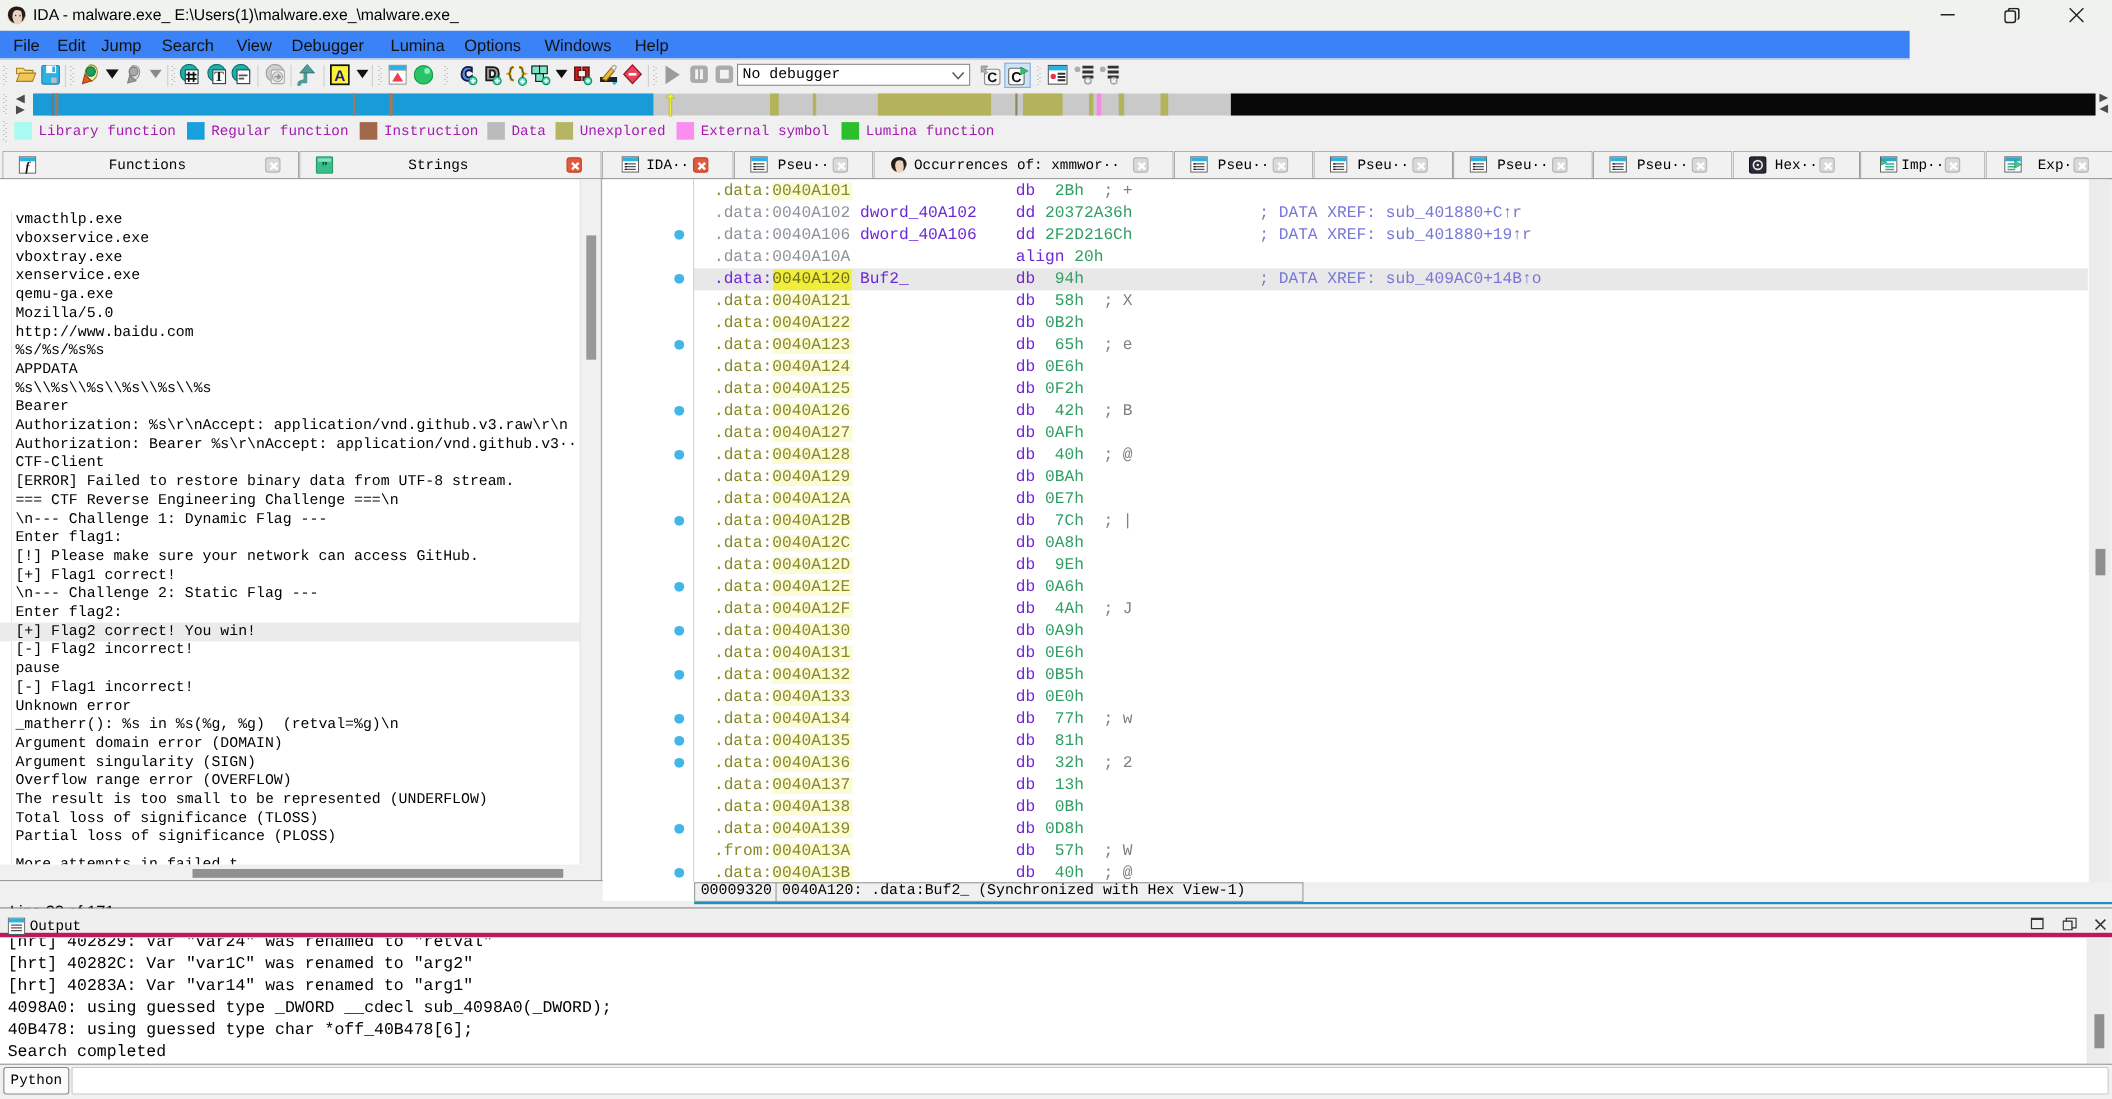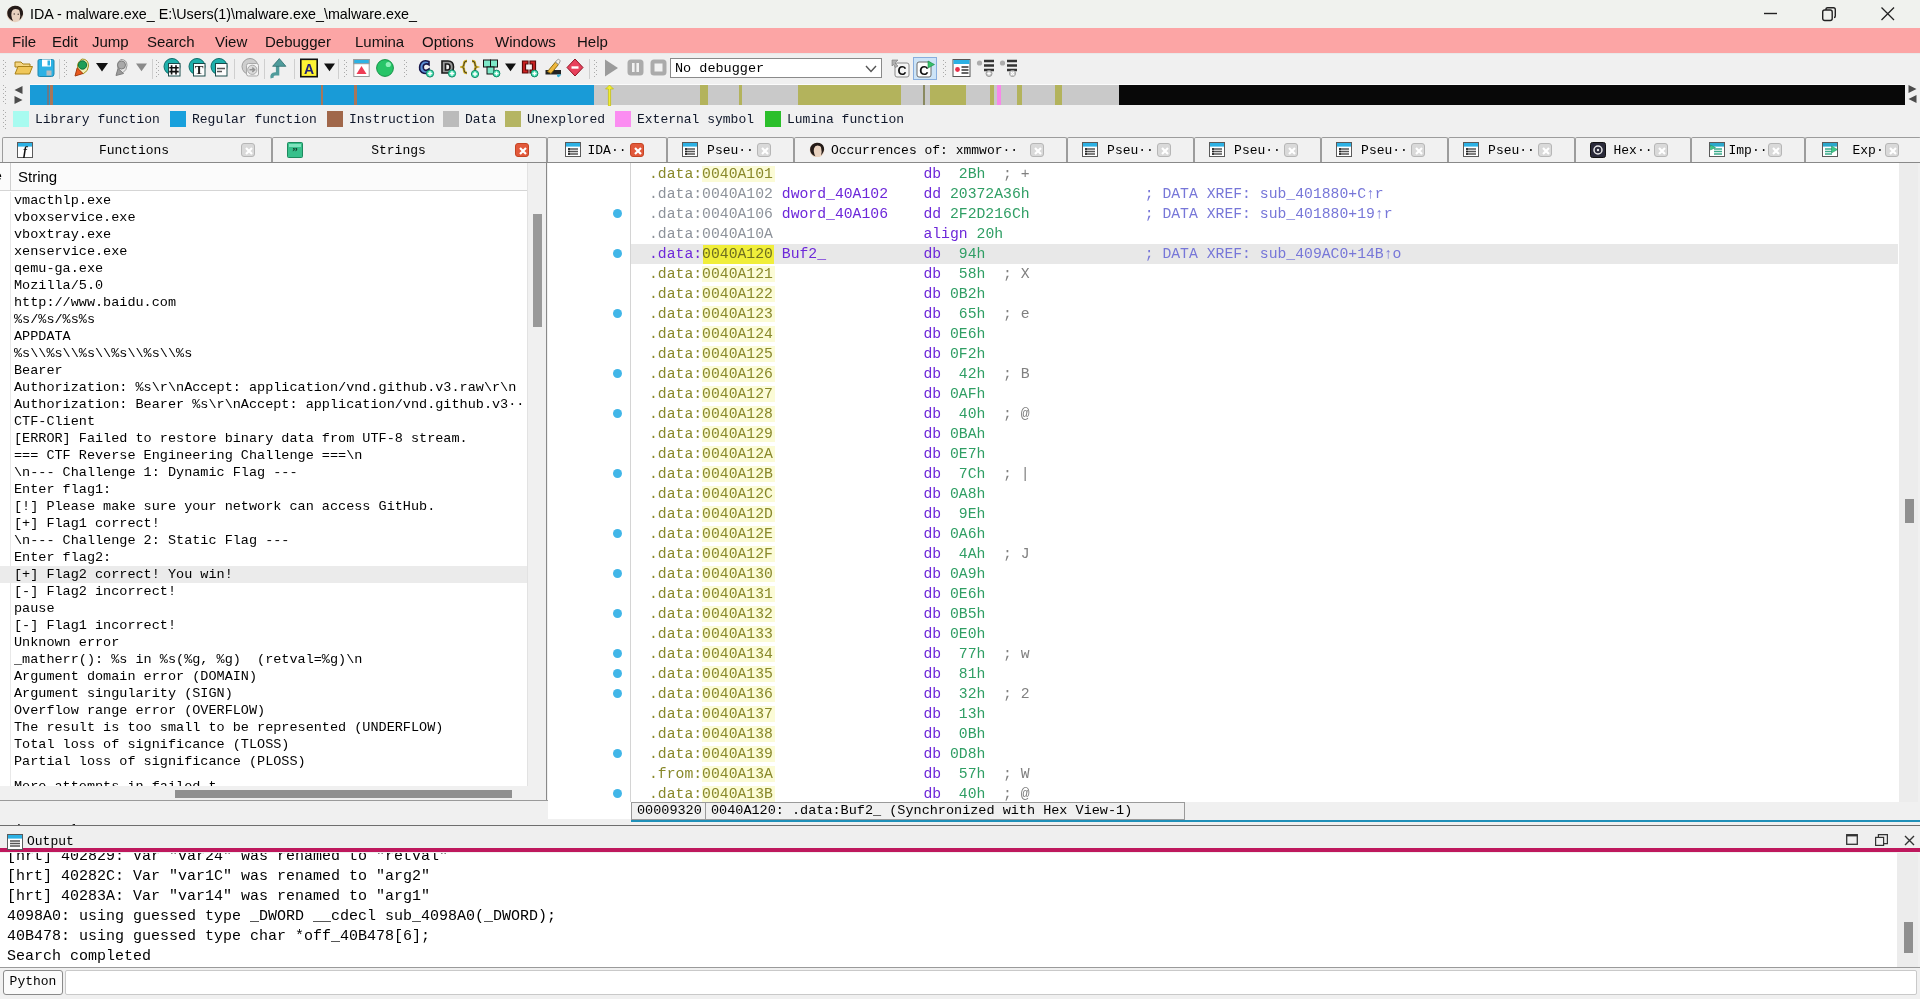--- a/index.html
+++ b/index.html
@@ -8,38 +8,38 @@
   .abs { position:absolute; }
   .mono { font-family:Liberation Mono, monospace; }
   pre { font-family:"Liberation Mono",monospace; }
   svg { display:block; }
 
   
   #titlebar { position:absolute; left:0; top:0; width:1920px; height:28px; background:#f0f2ee; }
   #titletext { position:absolute; left:30px; top:6px; font-size:14.3px; color:#000; }
 
   
-  #menubar { position:absolute; left:0; top:28px; width:1920px; height:26px; background:#fca5a5; border-bottom:1px solid #e9e9e9; }
+  #menubar { position:absolute; left:0; top:28px; width:1736px; height:26px; background:#3b82f6; border-bottom:1px solid #e9e9e9; }
   #menubar span { position:absolute; top:5px; font-size:15px; color:#111; }
 
   
   #toolbar { }
   .grip { position:absolute; top:60px; width:3px; height:18px;
           background-image:repeating-linear-gradient(to bottom,#aaa 0 1px,transparent 1px 4px),repeating-linear-gradient(to bottom,transparent 0 2px,#aaa 2px 3px,transparent 3px 4px);
           background-size:1px 100%,1px 100%; background-position:0 0,2px 0; background-repeat:no-repeat; }
   .tsep { position:absolute; top:59px; width:1px; height:20px; background:#cfcfcf; }
   .ticon { position:absolute; top:58px; }
 
   
   #navrow { position:absolute; left:0; top:83px; width:1920px; height:23px; }
   #navband { position:absolute; left:30px; top:1px; width:1875px; height:21px; background:#c9c9c9; border-top:1px solid #fbfbfb; }
   .nseg { position:absolute; top:0; height:100%; }
 
   
-  #legend { position:absolute; left:0; top:106px; width:1920px; height:28px; font-family:"Liberation Mono",monospace; font-size:13px; color:#0f172a; }
+  #legend { position:absolute; left:0; top:106px; width:1920px; height:28px; font-family:"Liberation Mono",monospace; font-size:13px; color:#a21caf; }
   .sw { position:absolute; top:5px; width:16px; height:16px; }
   .lg { position:absolute; top:6px; }
 
   
   #tabbar { position:absolute; left:0; top:134px; width:1920px; height:28px; }
   .tab { position:absolute; top:3px; height:25px; background:#f1f1f1; border:1px solid #9c9c9c; border-bottom:none; border-radius:2px 2px 0 0; }
   .tab .tlabel { position:absolute; top:5px; width:100%; text-align:center; font-family:"Liberation Mono",monospace; font-size:13px; color:#000; }
   .tab .ticn { position:absolute; top:4px; }
   .closeb { position:absolute; top:5px; width:14px; height:14px; border-radius:3px; }
   .closeb.gray { background:#d9d9d9; border:1px solid #b6b6b6; }
@@ -510,25 +510,20 @@
     <div class="tlabel" style="text-align:center;left:36px;width:60px">Exp··</div>
     <div class="closeb gray" style="right:22px">
         <svg width="10" height="10" viewBox="0 0 10 10">
           <path d="M2 2 L8 8 M8 2 L2 8" stroke="#fff" stroke-width="2.2"></path>
         </svg>
       </div>
   </div>
 </div>
 <div id="mainsep"></div>
 <div id="strpanel">
-  <div id="strheader">
-    <span class="mono" style="position:absolute;left:-6px;top:6px;font-size:13.5px">e</span>
-    <div style="position:absolute;left:10px;top:0;width:1px;height:28px;background:#d0d0d0"></div>
-    <span style="position:absolute;left:18px;top:5px;font-size:15px;color:#000">String</span>
-  </div>
   <div style="position:absolute;left:10px;top:29px;width:1px;height:594px;background:#e8e8e8"></div>
   <div id="strlist">
     <div id="strsel"></div>
     <pre>vmacthlp.exe
 vboxservice.exe
 vboxtray.exe
 xenservice.exe
 qemu-ga.exe
 Mozilla/5.0
 http://www.baidu.com

